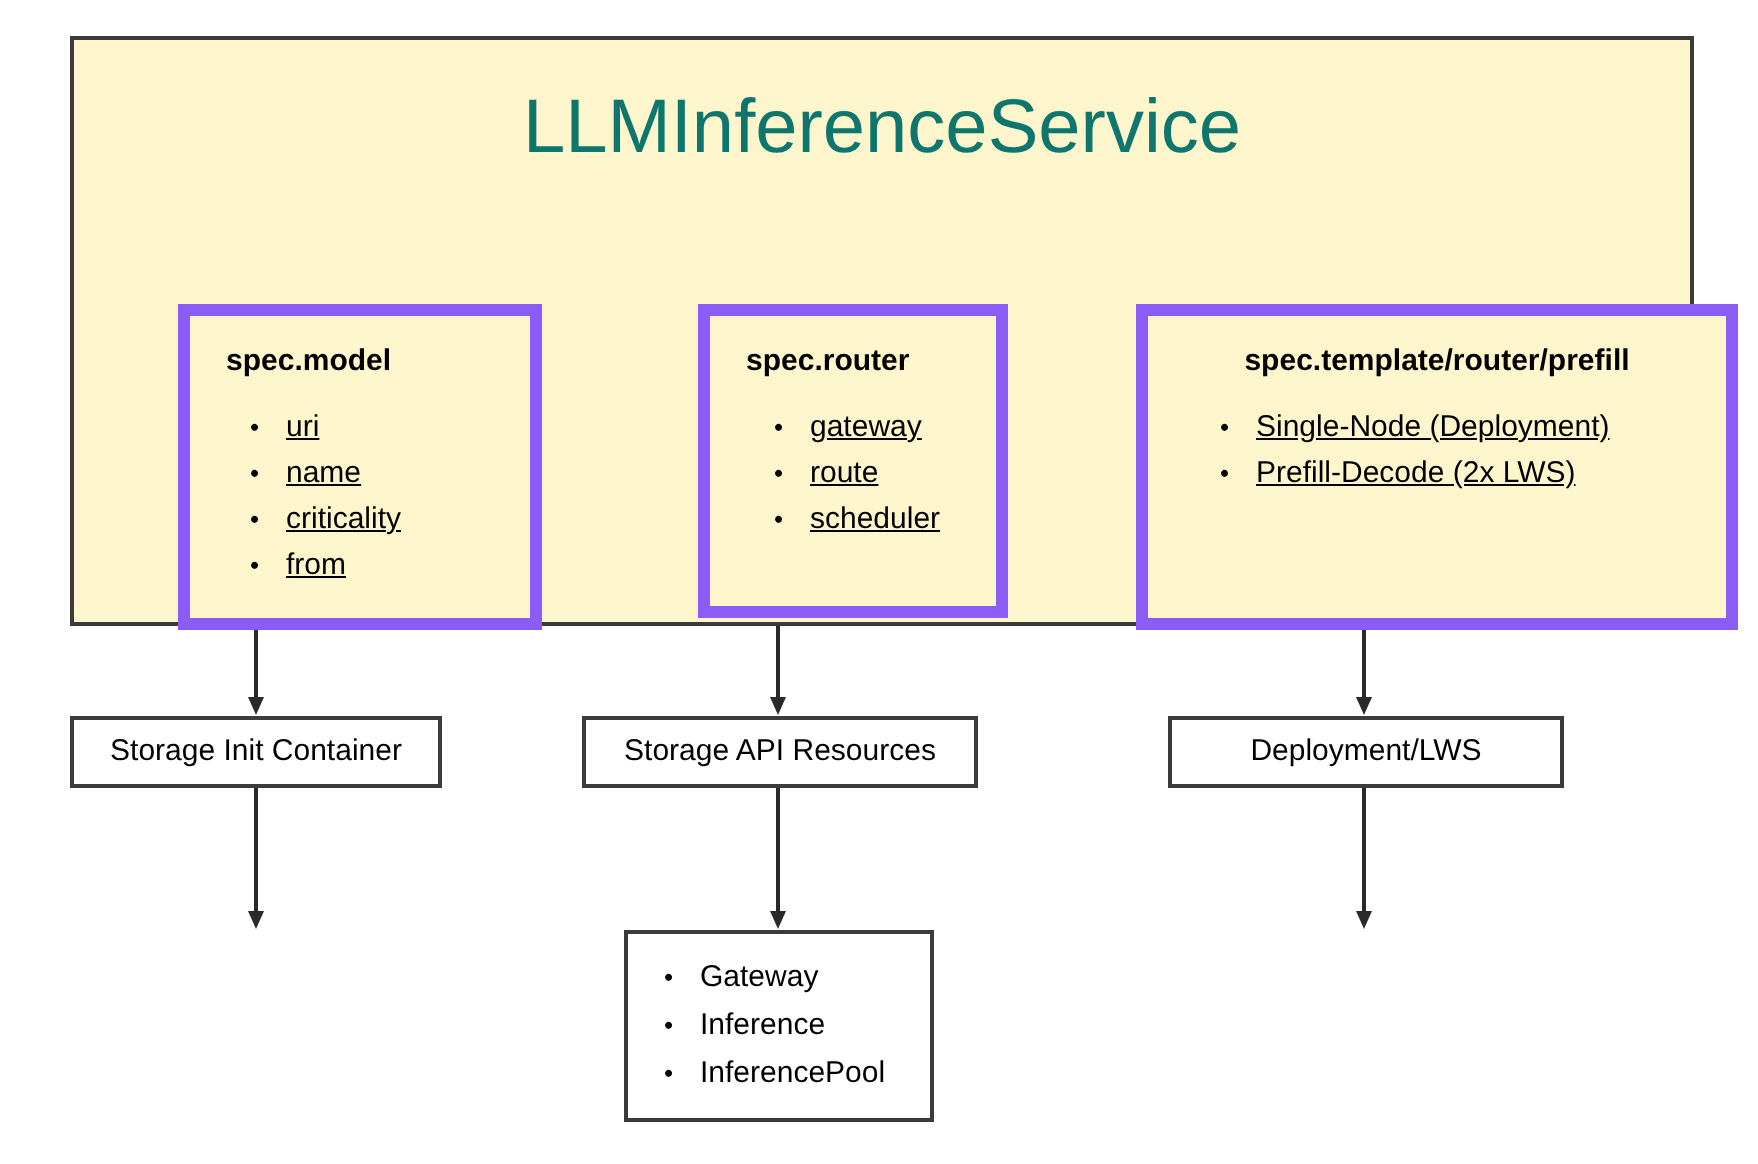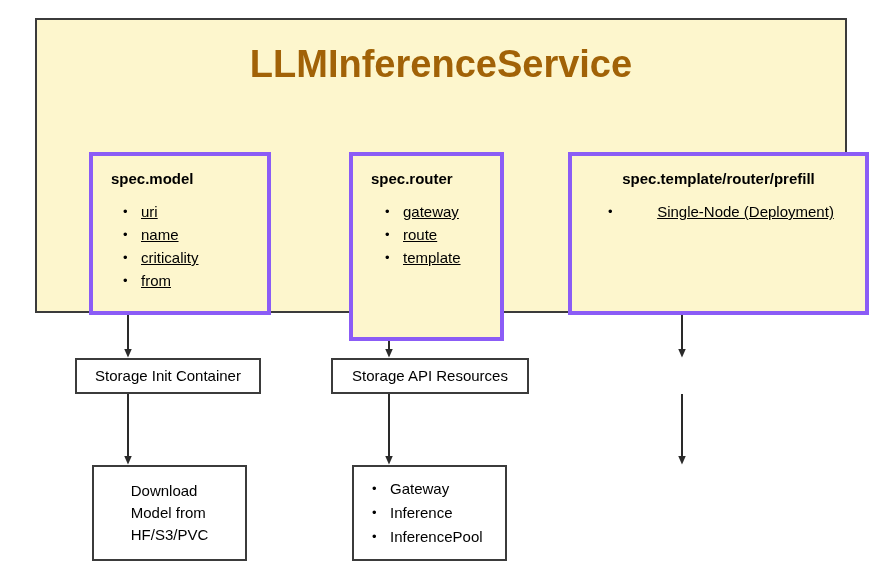--- a/index.html
+++ b/index.html
@@ -33,33 +33,33 @@
     border: 2px solid #3b3b3b;
     box-sizing: border-box;
   }
 
   .outer-title {
     position: absolute;
     left: 0;
     top: 22px;
     width: 100%;
     text-align: center;
-    color: #a16207;
+    color: #0f766e;
     font-size: 38px;
-    font-weight: 700;
+    font-weight: 400;
     letter-spacing: 0px;
     line-height: 44px;
     white-space: nowrap;
   }
 
   
   .spec-box {
     position: absolute;
     background: #fdf6cd;
-    border: 4px solid #8b5cf6;
+    border: 6px solid #8b5cf6;
     box-sizing: border-box;
   }
   .spec-box-title {
     font-size: 15px;
     font-weight: bold;
     color: #000000;
     margin: 14px 0 0 0;
     padding-left: 18px;
     line-height: 18px;
   }
@@ -84,36 +84,35 @@
   .spec-list li::before {
     content: "\2022";
     position: absolute;
     left: 0;
     top: 0;
     font-size: 13px;
     line-height: 23px;
   }
 
   #spec-model-box  { left: 52px;  top: 132px; width: 182px; height: 163px; }
-  #spec-router-box { left: 312px; top: 132px; width: 155px; height: 189px; }
+  #spec-router-box { left: 312px; top: 132px; width: 155px; height: 157px; }
   #spec-tmpl-box   { left: 531px; top: 132px; width: 301px; height: 163px; }
 
-  #spec-tmpl-box .spec-list { padding-left: 36px; text-align: center; }
+  #spec-tmpl-box .spec-list { padding-left: 36px; }
   #spec-router-box .spec-list { padding-left: 32px; }
 
   
   .plain-box {
     position: absolute;
     background: #ffffff;
     border: 2px solid #3b3b3b;
     box-sizing: border-box;
     display: flex;
     align-items: center;
     justify-content: center;
-    margin-left: 40px;
   }
   .plain-box .box-text {
     font-size: 15px;
     color: #000000;
     line-height: 22px;
     text-align: center;
     white-space: nowrap;
   }
   .plain-box .box-text.left {
     text-align: left;
@@ -195,48 +194,45 @@
         <li>criticality</li>
         <li>from</li>
       </ul>
     </div>
 
     <div class="spec-box" id="spec-router-box">
       <div class="spec-box-title">spec.router</div>
       <ul class="spec-list">
         <li>gateway</li>
         <li>route</li>
-        <li>template</li>
+        <li>scheduler</li>
       </ul>
     </div>
 
     <div class="spec-box" id="spec-tmpl-box">
       <div class="spec-box-title centered">spec.template/router/prefill</div>
       <ul class="spec-list">
         <li>Single-Node (Deployment)</li>
+        <li>Prefill-Decode (2x LWS)</li>
       </ul>
     </div>
   </div>
 
   <div class="plain-box" id="mid-box-1">
     <div class="box-text">Storage Init Container</div>
   </div>
 
   <div class="plain-box" id="mid-box-2">
     <div class="box-text">Storage API Resources</div>
   </div>
 
-
-  <div class="plain-box" id="bot-box-1">
-    <div class="box-text left">
-      <div>Download</div>
-      <div>Model from</div>
-      <div>HF/S3/PVC</div>
-    </div>
-  </div>
+  <div class="plain-box" id="mid-box-3">
+    <div class="box-text">Deployment/LWS</div>
+  </div>
+
 
   <div class="plain-box" id="bot-box-2">
     <ul class="bullet-list">
       <li>Gateway</li>
       <li>Inference</li>
       <li>InferencePool</li>
     </ul>
   </div>
 
 

